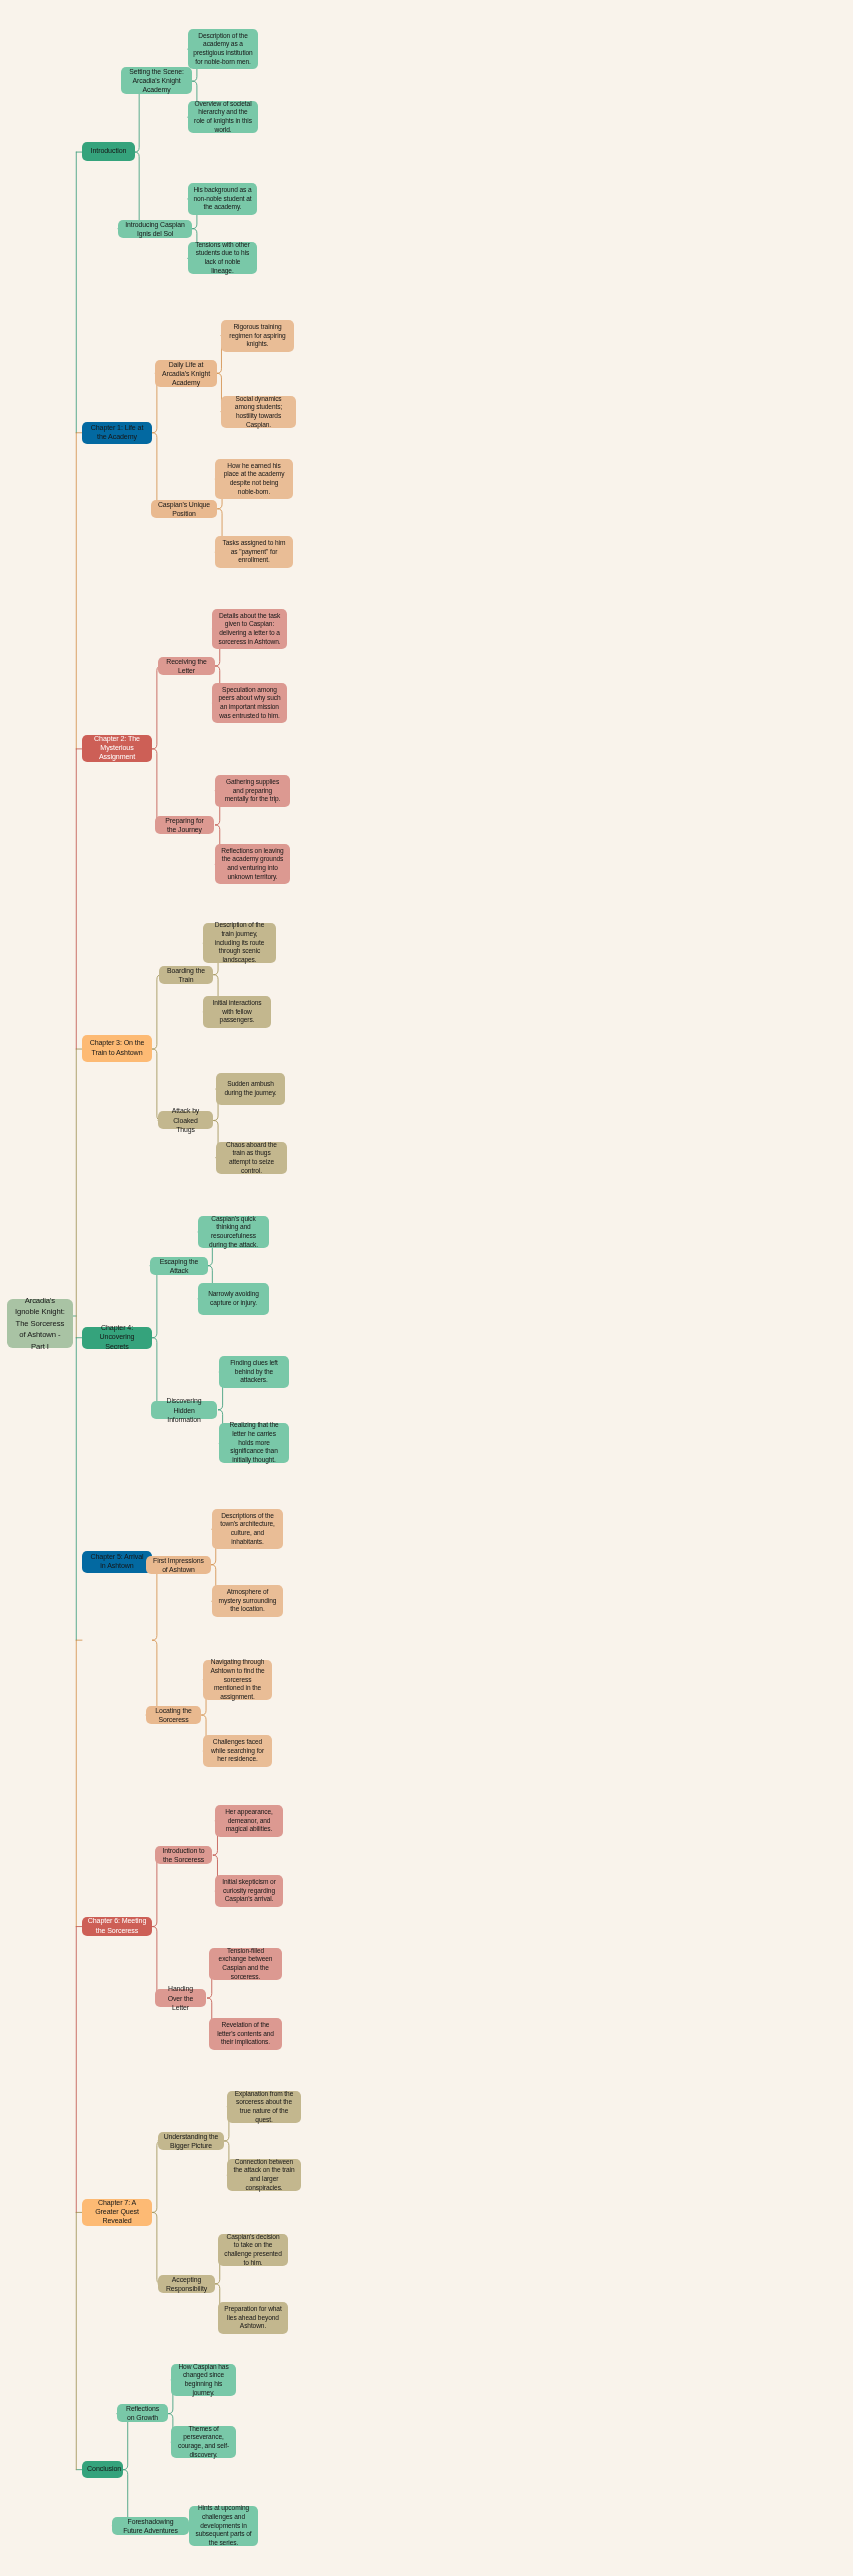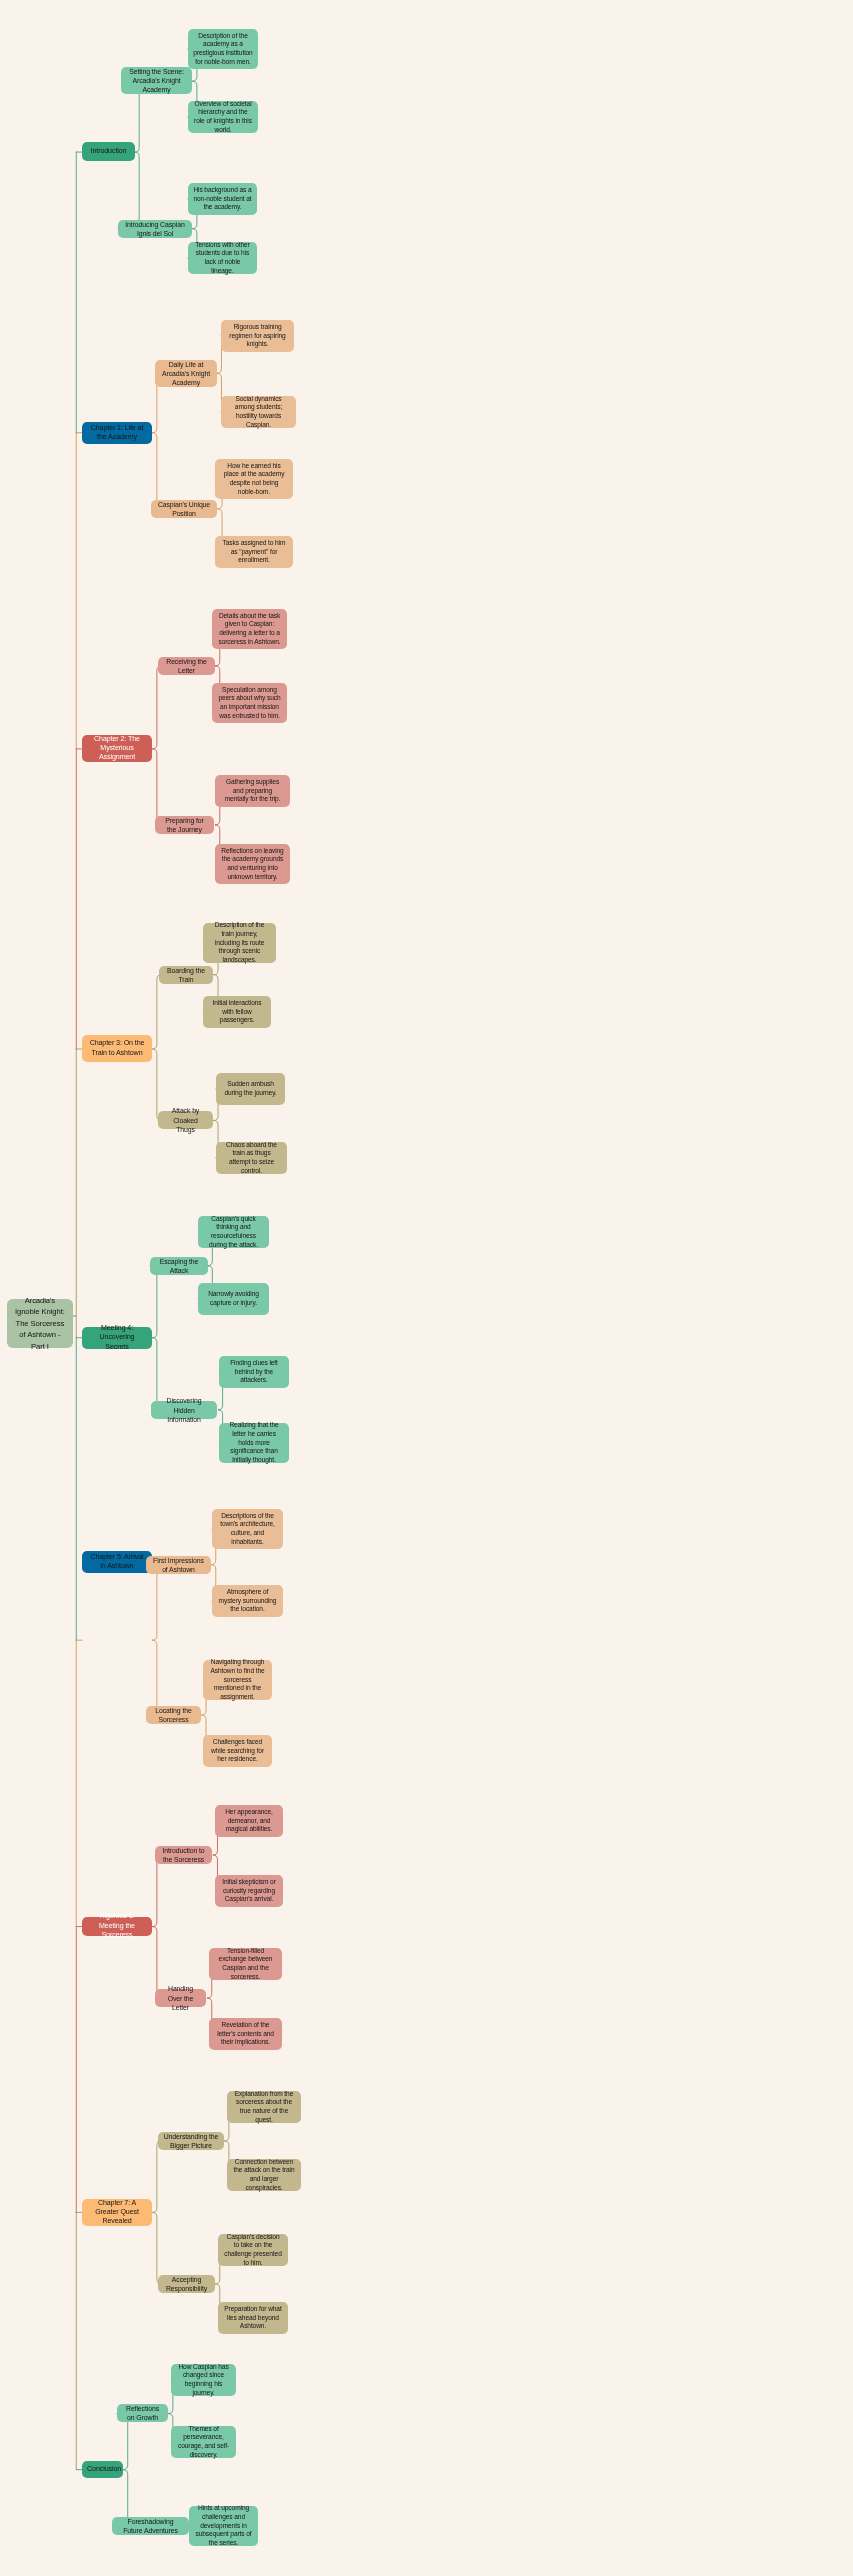--- a/index.html
+++ b/index.html
@@ -219,21 +219,21 @@
       <div class="node lvl2 c-olive-2" style="left: 158px; top: 1111px; width: 55px; height: 18.3px;">
         <span>Attack by Cloaked Thugs</span>
       </div>
       <div class="node lvl3 c-olive-3" style="left: 216px; top: 1073px; width: 69px; height: 32px;">
         <span>Sudden ambush during the journey.</span>
       </div>
       <div class="node lvl3 c-olive-3" style="left: 216px; top: 1142px; width: 71px; height: 32px;">
         <span>Chaos aboard the train as thugs attempt to seize control.</span>
       </div>
       <div class="node lvl1 c-green-1" style="left: 82px; top: 1327px; width: 70px; height: 22px;">
-        <span>Meeting 4: Uncovering Secrets</span>
+        <span>Chapter 4: Uncovering Secrets</span>
       </div>
       <div class="node lvl2 c-green-2" style="left: 150px; top: 1257px; width: 58px; height: 18.3px;">
         <span>Escaping the Attack</span>
       </div>
       <div class="node lvl3 c-green-3" style="left: 198px; top: 1216px; width: 71px; height: 32px;">
         <span>Caspian's quick thinking and resourcefulness during the attack.</span>
       </div>
       <div class="node lvl3 c-green-3" style="left: 198px; top: 1283px; width: 71px; height: 32px;">
         <span>Narrowly avoiding capture or injury.</span>
       </div>
@@ -261,21 +261,21 @@
       <div class="node lvl2 c-orange-2" style="left: 146px; top: 1706px; width: 55px; height: 18.3px;">
         <span>Locating the Sorceress</span>
       </div>
       <div class="node lvl3 c-orange-3" style="left: 203px; top: 1660px; width: 69px; height: 40px;">
         <span>Navigating through Ashtown to find the sorceress mentioned in the assignment.</span>
       </div>
       <div class="node lvl3 c-orange-3" style="left: 203px; top: 1735px; width: 69px; height: 32px;">
         <span>Challenges faced while searching for her residence.</span>
       </div>
       <div class="node lvl1 c-red-1" style="left: 82px; top: 1917px; width: 70px; height: 19px; color: rgb(255, 255, 255);">
-        <span>Rigorous 6: Meeting the Sorceress</span>
+        <span>Chapter 6: Meeting the Sorceress</span>
       </div>
       <div class="node lvl2 c-red-2" style="left: 155px; top: 1846px; width: 57px; height: 18.3px;">
         <span>Introduction to the Sorceress</span>
       </div>
       <div class="node lvl3 c-red-3" style="left: 215px; top: 1805px; width: 68px; height: 32px;">
         <span>Her appearance, demeanor, and magical abilities.</span>
       </div>
       <div class="node lvl3 c-red-3" style="left: 215px; top: 1875px; width: 68px; height: 32px;">
         <span>Initial skepticism or curiosity regarding Caspian's arrival.</span>
       </div>

